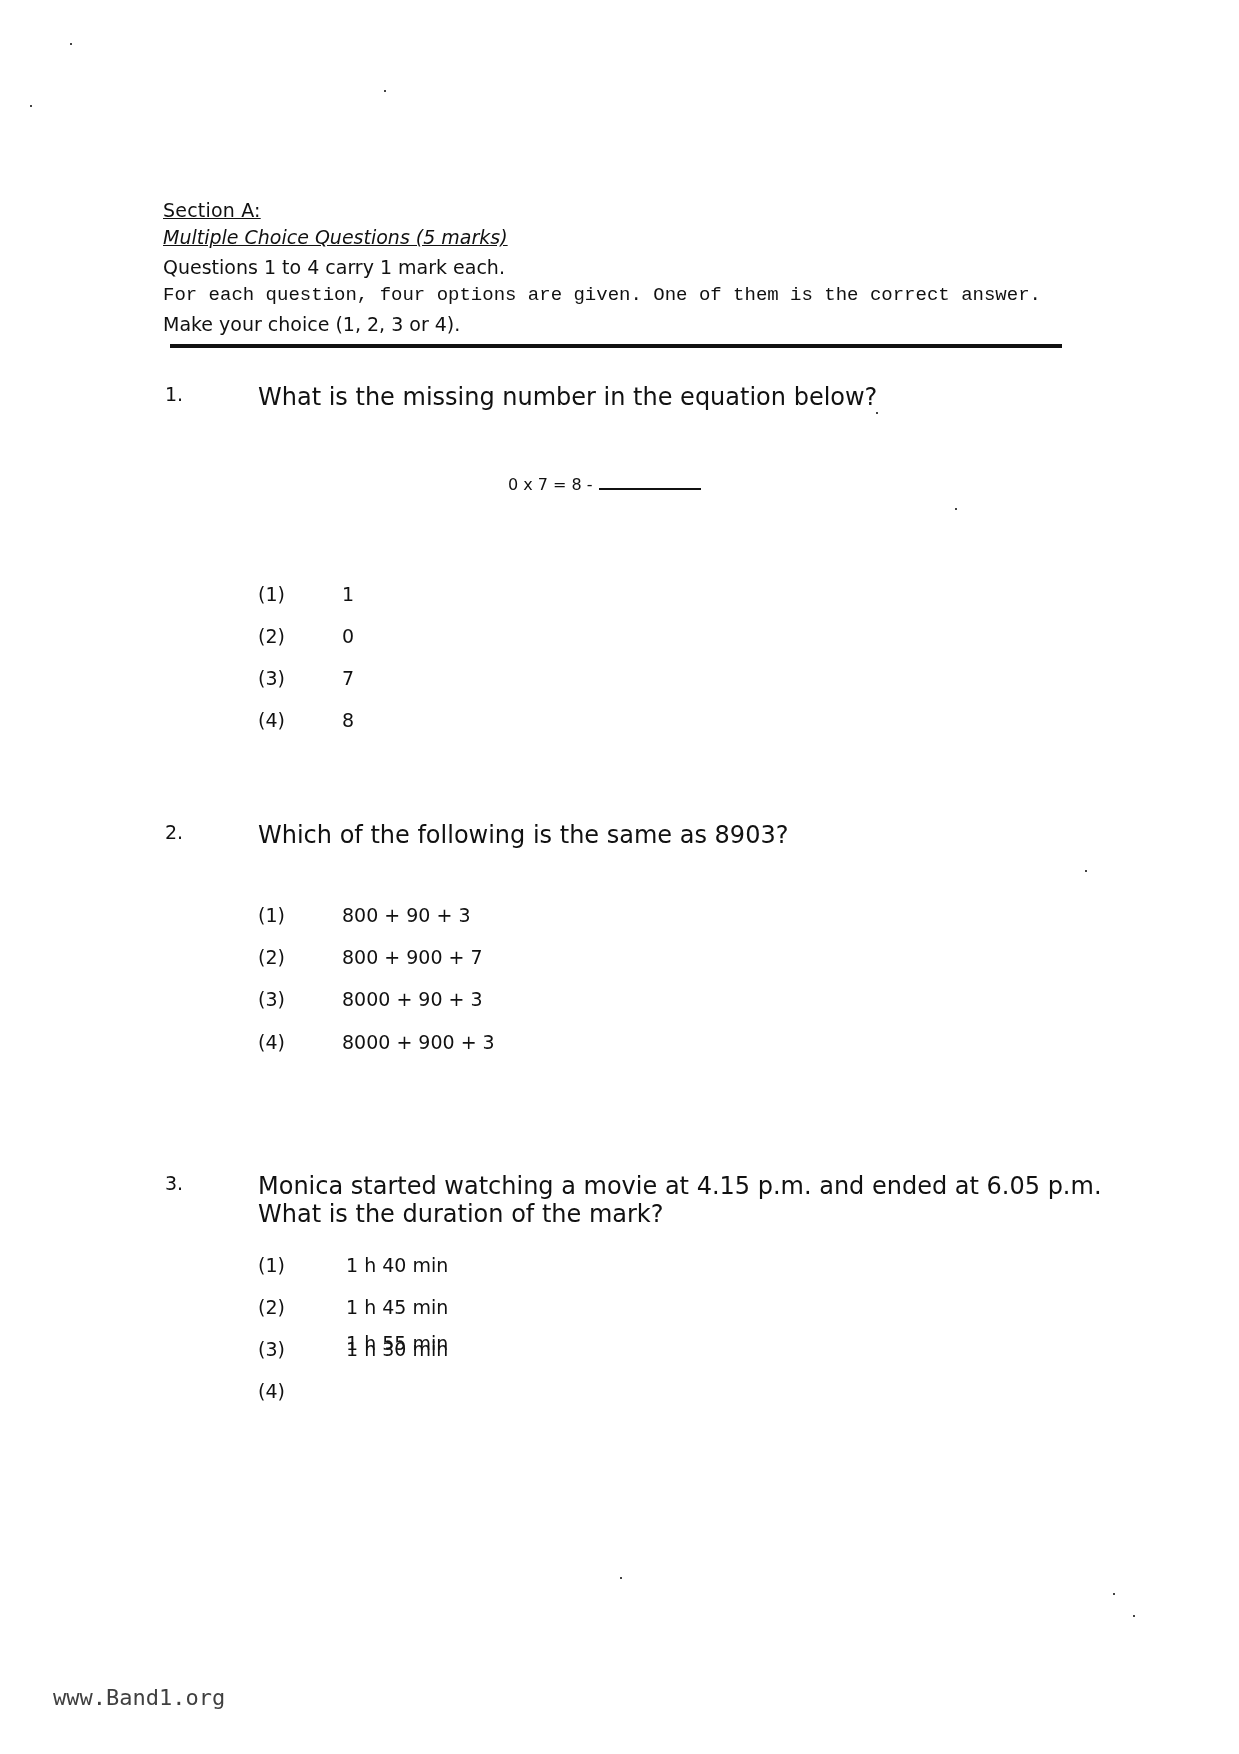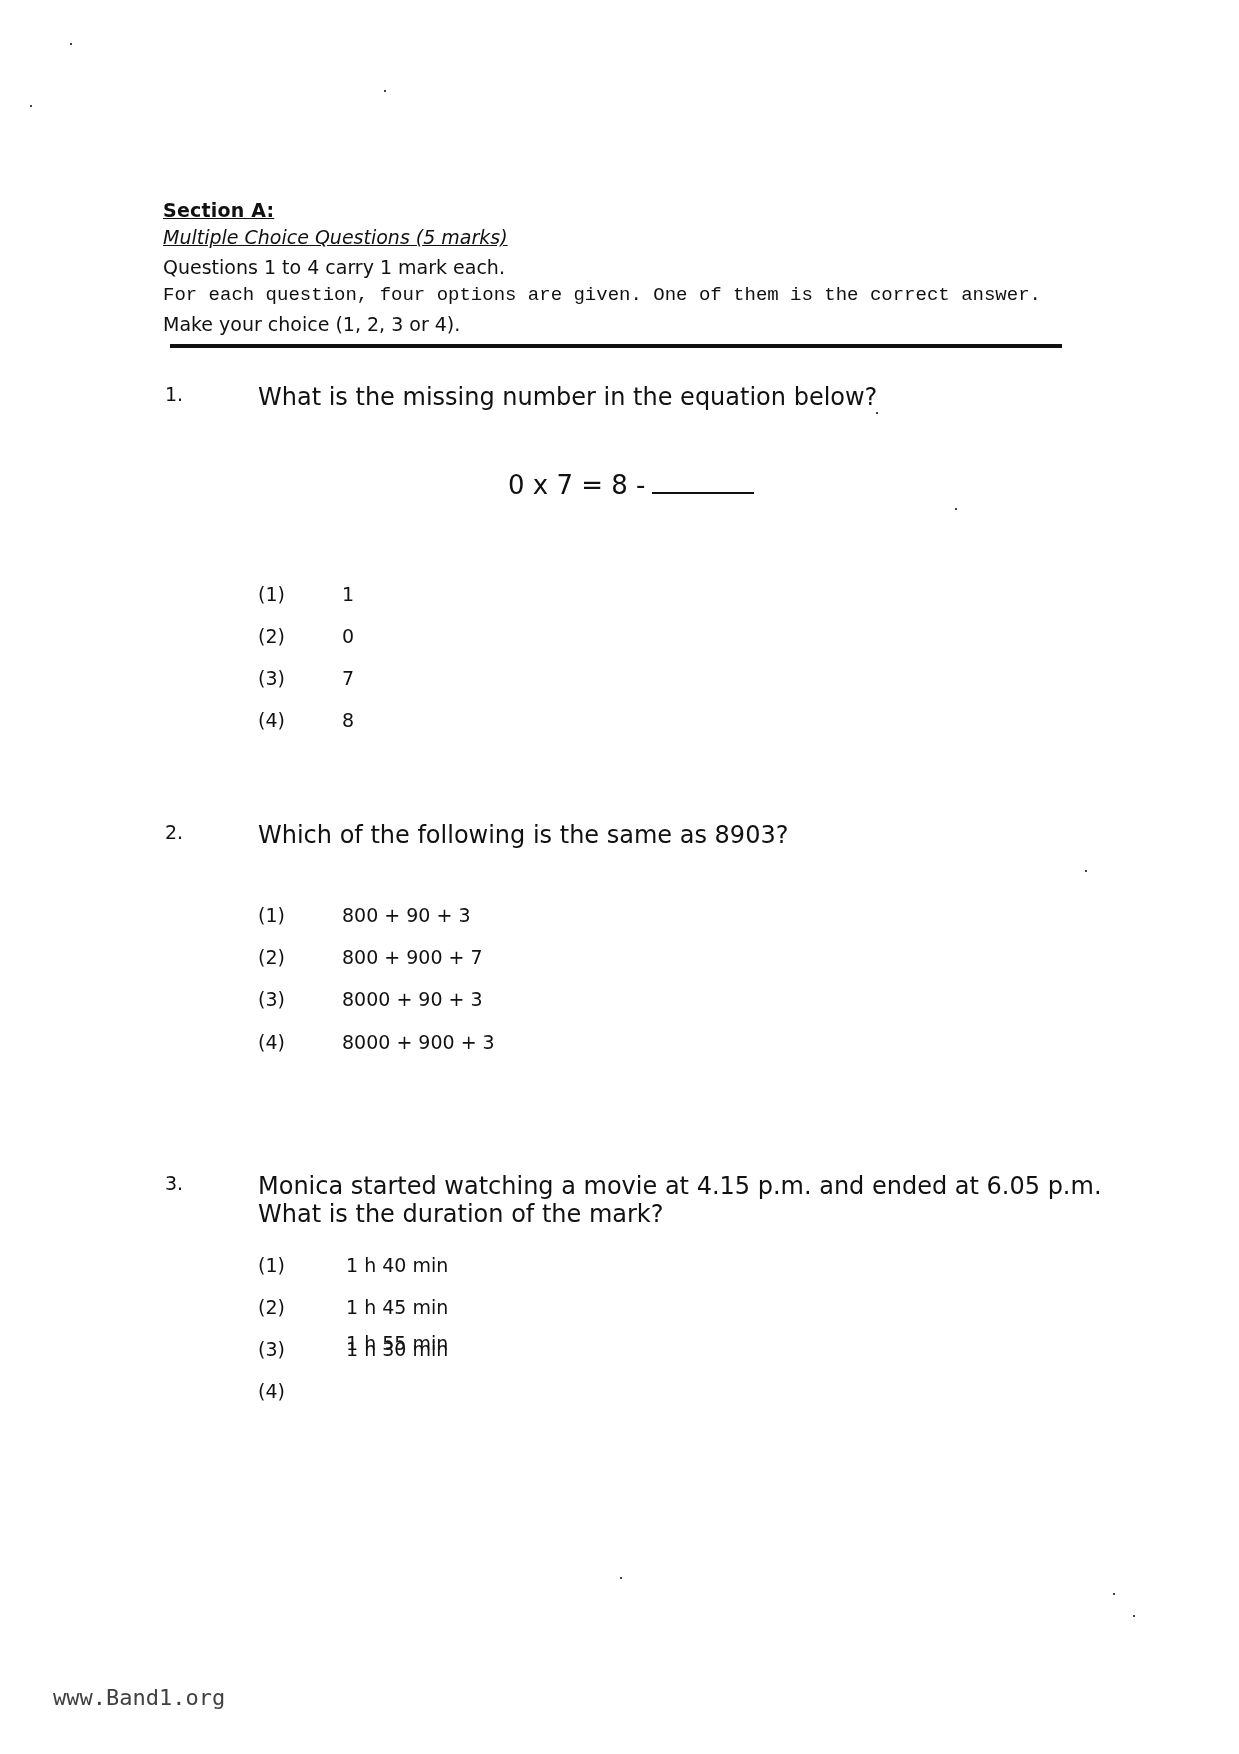--- a/index.html
+++ b/index.html
@@ -11,21 +11,21 @@
       width: 1239px;
       height: 1754px;
       position: relative;
       overflow: hidden;
       font-family: "DejaVu Sans", sans-serif;
       color: #111111;
     }
     .abs { position: absolute; }
     .section-title {
       left: 163px; top: 199px;
-      font-size: 19px; font-weight: bold;
+      font-size: 19px; font-weight: normal;
       text-decoration: underline;
       letter-spacing: 0.2px;
     }
     .section-subtitle {
       left: 163px; top: 226px;
       font-size: 19px;
       text-decoration: underline;
       font-style: italic;
     }
     .instr {
@@ -45,21 +45,21 @@
       font-size: 19px;
       left: 165px;
     }
     .qtext {
       font-size: 24px;
       left: 258px;
       white-space: nowrap;
     }
     .equation {
       left: 508px; top: 470px;
-      font-size: 26px;
+      font-size: 16px;
       white-space: nowrap;
     }
     .blank {
       display: inline-block;
       width: 102px;
       border-bottom: 2px solid #111;
       height: 18px;
       vertical-align: baseline;
       margin-left: 6px;
     }

